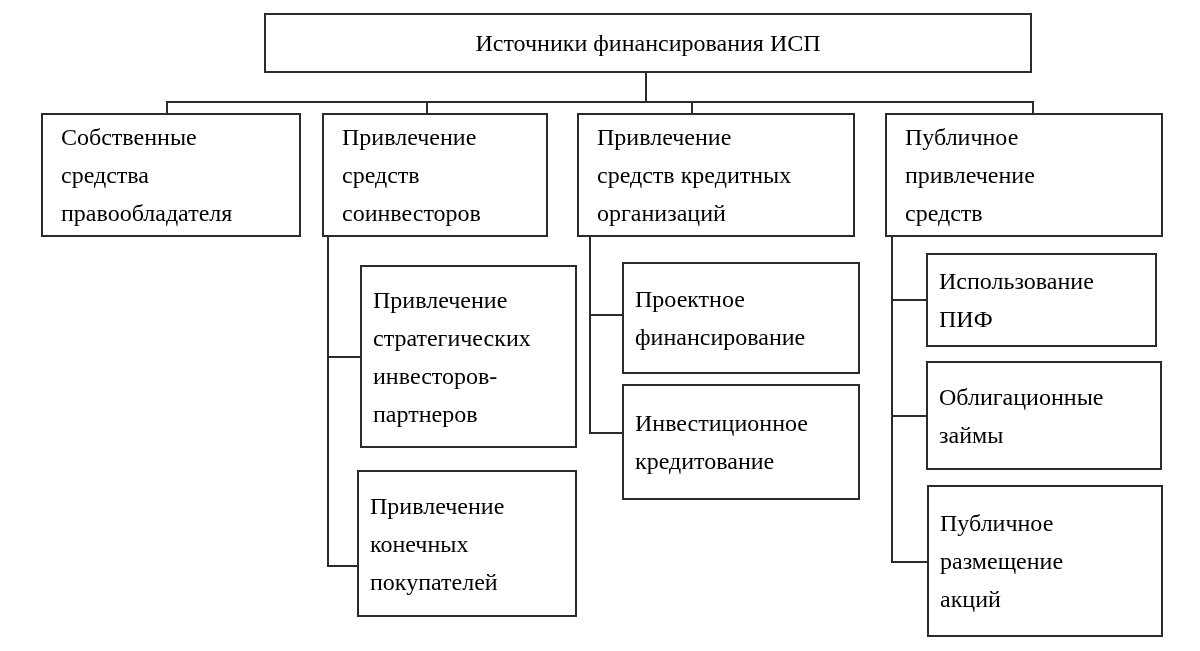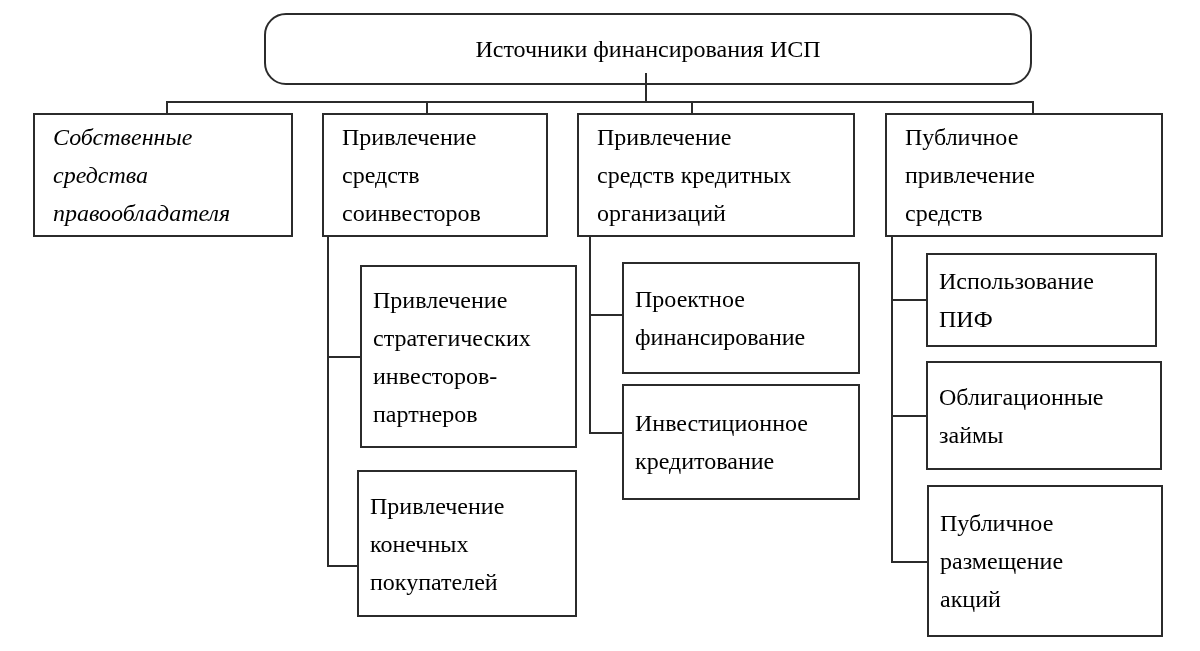--- a/index.html
+++ b/index.html
@@ -39,32 +39,32 @@
   .line {
     position: absolute;
     background: #2b2b2b;
   }
 </style>
 </head>
 <body>
 
 <div class="canvas">
 
-  <div class="node node--title" style="left:264px; top:13px; width:768px; height:72px;border-radius:22px;">Источники финансирования ИСП</div>
+  <div class="node node--title" style="left:264px; top:13px; width:768px; height:60px;">Источники финансирования ИСП</div>
 
   <div class="line" style="left:645px; top:73px; width:2px; height:29px;"></div>
 
   <div class="line" style="left:166px; top:101px; width:868px; height:2px;"></div>
 
   <div class="line" style="left:166px; top:101px; width:2px; height:12px;"></div>
   <div class="line" style="left:426px; top:101px; width:2px; height:12px;"></div>
   <div class="line" style="left:691px; top:101px; width:2px; height:12px;"></div>
   <div class="line" style="left:1032px; top:101px; width:2px; height:12px;"></div>
 
-  <div class="node" style="left:33px; top:113px; width:260px; height:124px;font-style:italic;">Собственные
+  <div class="node" style="left:41px; top:113px; width:260px; height:124px;">Собственные
 средства
 правообладателя</div>
   <div class="node" style="left:322px; top:113px; width:226px; height:124px;">Привлечение
 средств
 соинвесторов</div>
   <div class="node" style="left:577px; top:113px; width:278px; height:124px;">Привлечение
 средств кредитных
 организаций</div>
   <div class="node" style="left:885px; top:113px; width:278px; height:124px;">Публичное
 привлечение

